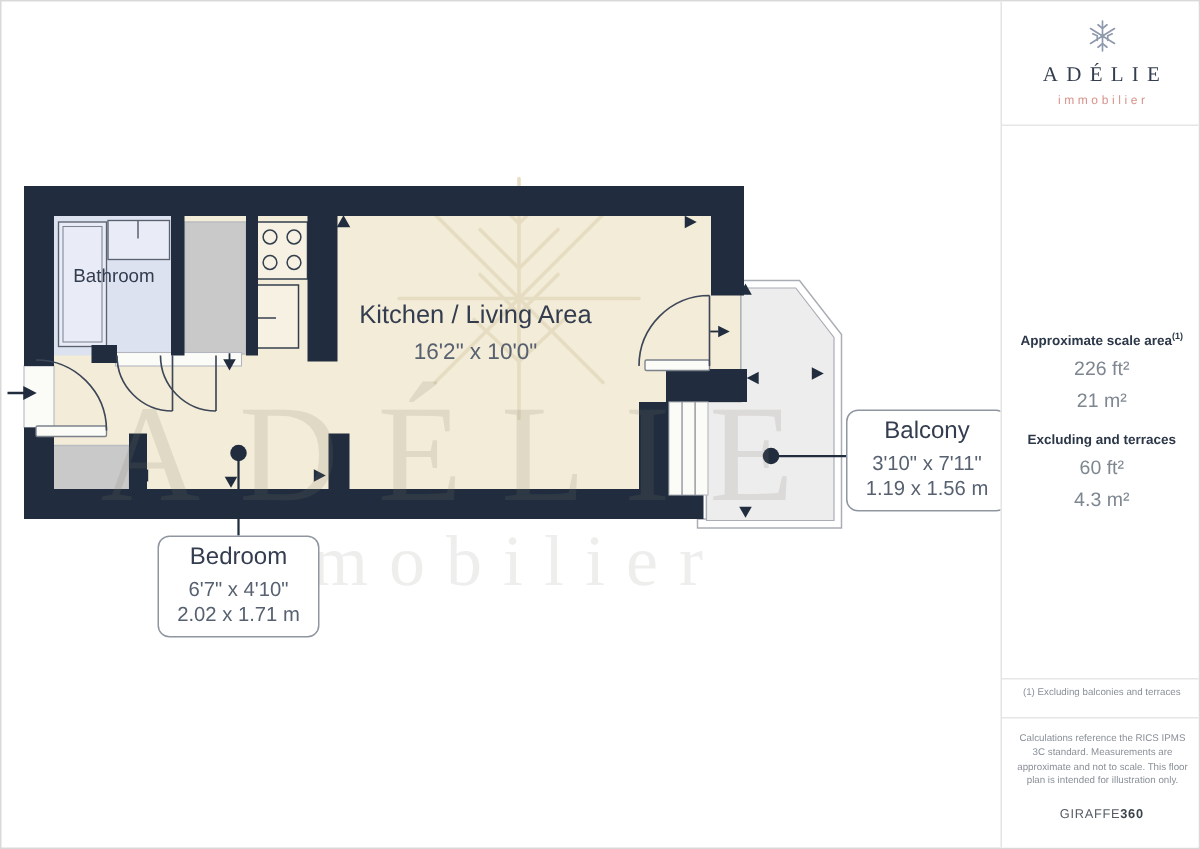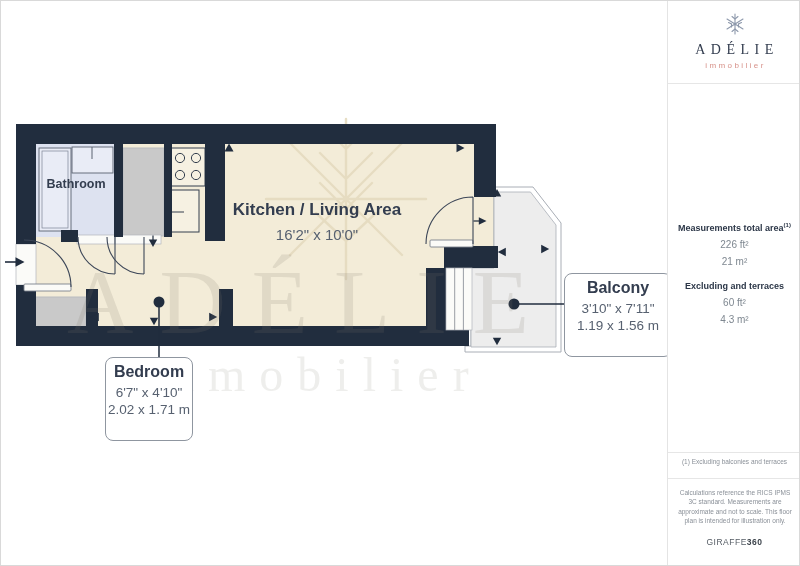--- a/index.html
+++ b/index.html
@@ -36,53 +36,53 @@
     position:absolute;left:55px;top:248px;width:510px;text-align:center;
     font-family:"Liberation Serif",serif;font-size:92px;letter-spacing:26px;
     color:rgba(125,120,105,.16);white-space:nowrap;pointer-events:none;
   }
   .wm2{
     position:absolute;left:110px;top:346px;width:390px;text-align:center;
     font-family:"Liberation Serif",serif;font-size:48px;letter-spacing:14px;
     color:rgba(125,120,105,.13);white-space:nowrap;pointer-events:none;
   }
   .room-label{position:absolute;text-align:center;color:var(--navy);}
-  .room-title{font-weight:bold;color:var(--navy);}
+  .room-title{font-weight:normal;color:var(--navy);}
   .room-dims{color:var(--dimtext);}
-  #label-bathroom{left:33px;top:176px;width:84px;font-size:12.5px;font-weight:bold;}
+  #label-bathroom{left:33px;top:176px;width:84px;font-size:12.5px;font-weight:normal;}
   #label-kitchen{left:206px;top:199px;width:220px;}
   #label-kitchen .room-title{font-size:17px;margin-bottom:5px;}
   #label-kitchen .room-dims{font-size:15px;line-height:20px;}
   .callout{
     position:absolute;background:#ffffff;border:1.4px solid #8f96a0;border-radius:8px;
-    text-align:center;padding:5px 2px 22px 2px;box-sizing:border-box;
+    text-align:center;padding:5px 2px 6px 2px;box-sizing:border-box;
   }
   .callout .room-title{font-size:16px;margin-bottom:3px;}
   .callout .room-dims{font-size:13.5px;line-height:17px;}
-  #callout-bedroom{left:104px;top:356px;width:88px;}
+  #callout-bedroom{left:104px;top:356px;width:108px;}
   #callout-balcony{left:563px;top:272px;width:108px;}
 
   
   #sidebar{
     position:absolute;left:666px;top:0;width:134px;height:566px;background:#fff;
     border-left:1px solid #e4e4e4;box-sizing:border-box;
   }
   .divider{position:absolute;left:0;width:100%;border-top:1px solid #e6e6e6;height:0;}
   #logo{position:absolute;top:12px;left:0;width:100%;text-align:center;}
   #logo .brand-name{
     font-family:"Liberation Serif",serif;font-size:14px;letter-spacing:5.5px;
     color:var(--navy);margin-top:3px;padding-left:5px;
   }
   #logo .brand-tagline{
     font-size:8px;letter-spacing:2.4px;color:var(--coral);margin-top:3px;padding-left:2px;
   }
   #area-info{position:absolute;top:221px;left:0;width:100%;text-align:center;}
   .info-title{font-size:9px;font-weight:bold;color:#2c3748;}
   .info-title .sup{font-size:6px;vertical-align:super;}
-  .info-val{font-size:10px;color:#7e8790;margin-top:6px;}
+  .info-val{font-size:13px;color:#7e8790;margin-top:6px;}
   .info-gap{height:14px;}
   #footnote{
     position:absolute;top:457px;left:0;width:100%;text-align:center;
     font-size:6.5px;color:#8a9098;
   }
   #disclaimer{
     position:absolute;top:487px;left:8px;width:118px;text-align:center;
     font-size:6.5px;line-height:1.45;color:#8a9098;
   }
   #provider{
@@ -237,21 +237,21 @@
         <circle cx="10" cy="11" r="1.3" fill="#8e99ac"></circle>
       </svg>
       <div class="brand-name">ADÉLIE</div>
       <div class="brand-tagline">immobilier</div>
     </div>
 
     <div class="divider" style="top:82px"></div>
 
     <div id="area-info">
       <div class="info-title">
-        <span>Measurements total area</span><span class="sup">(1)</span>
+        <span>Approximate scale area</span><span class="sup">(1)</span>
       </div>
       <div class="info-val">226 ft²</div>
       <div class="info-val">21 m²</div>
       <div class="info-gap"></div>
       <div class="info-title">Excluding and terraces</div>
       <div class="info-val">60 ft²</div>
       <div class="info-val">4.3 m²</div>
     </div>
 
     <div class="divider" style="top:451px"></div>

